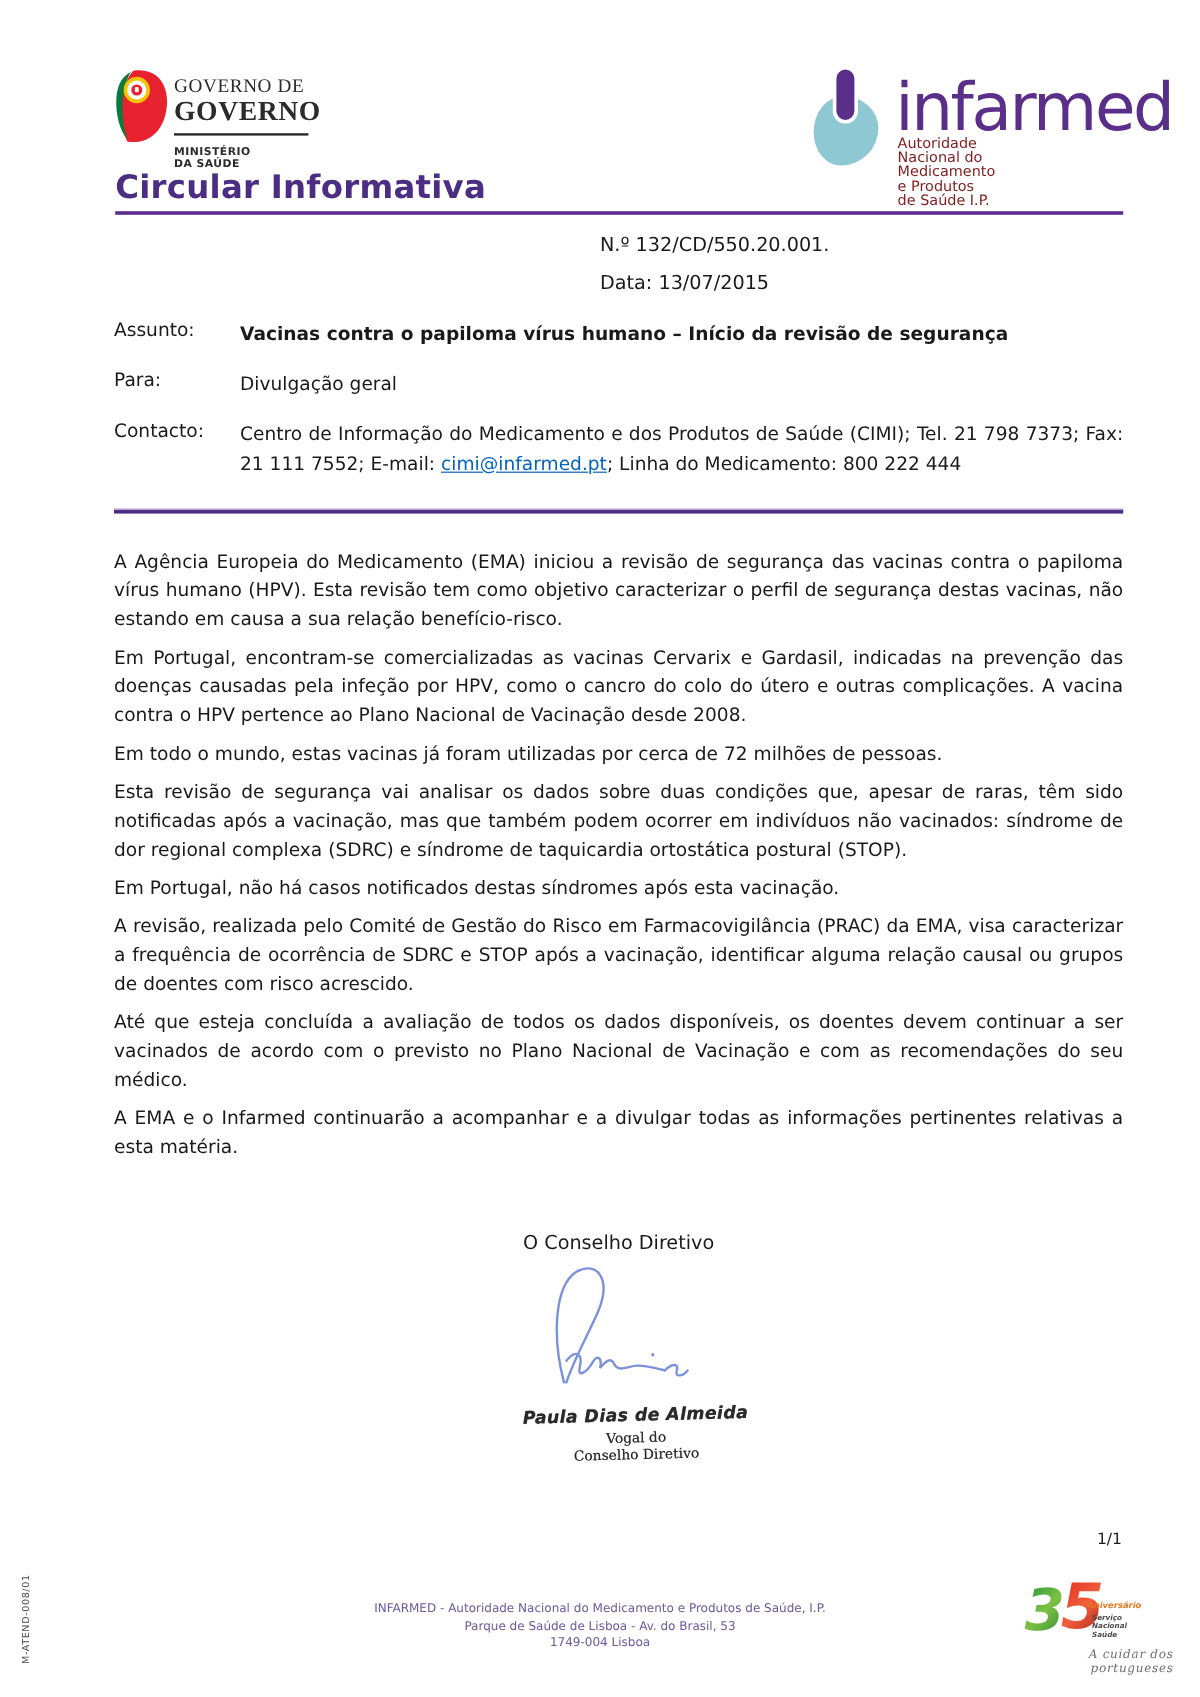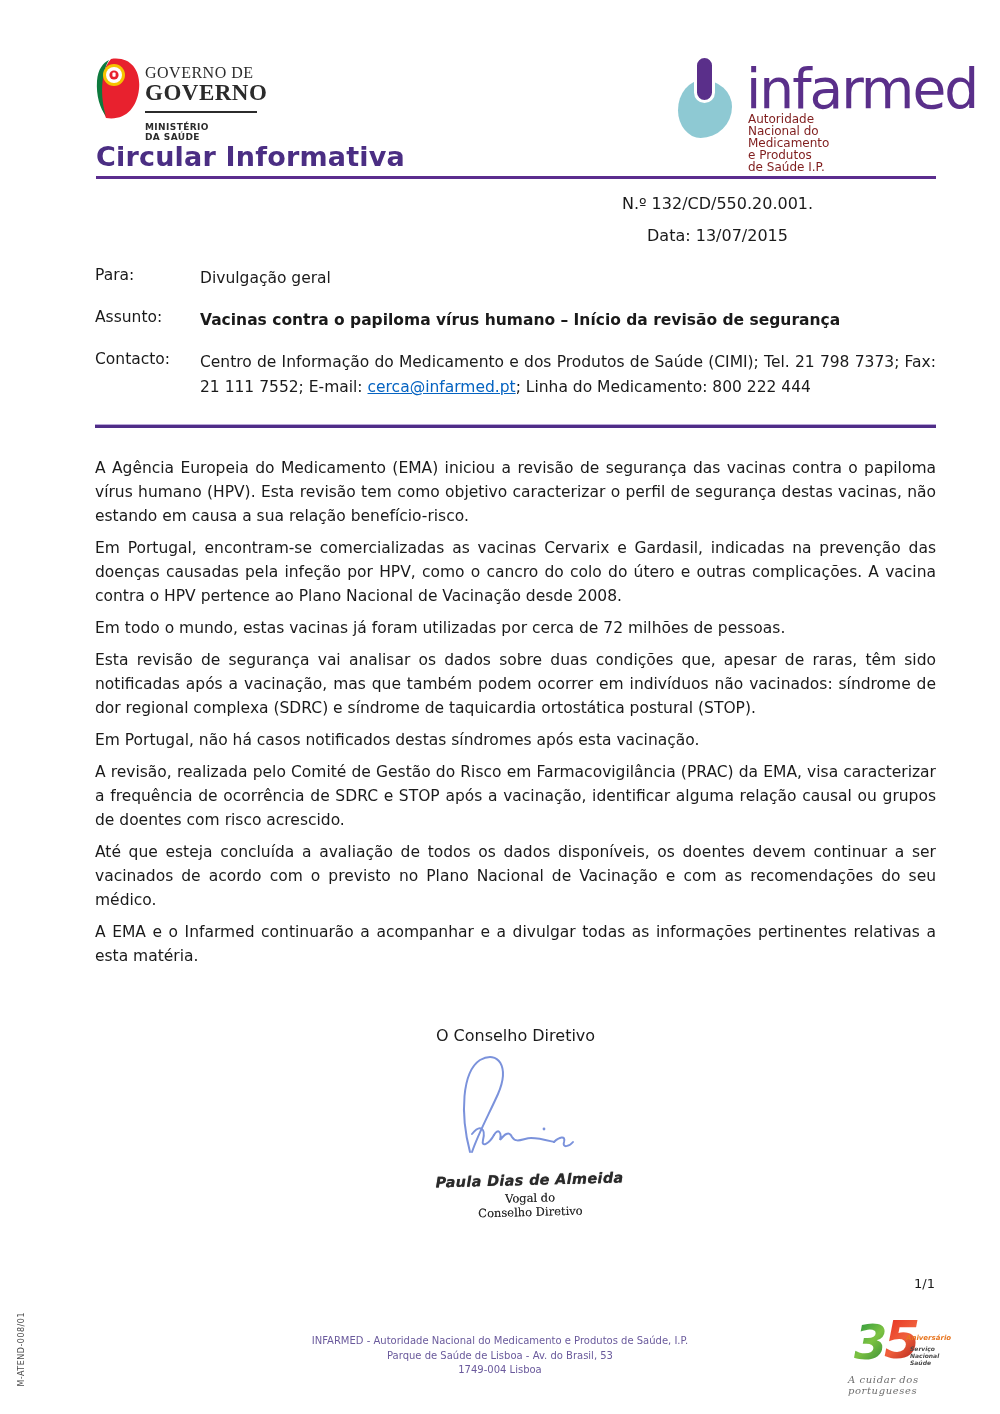--- a/index.html
+++ b/index.html
@@ -25,21 +25,21 @@
   .inf-capsule { position:absolute; left:20px; top:0px; width:21px; height:48px; background:#5a2f8a;
                  border:3px solid #ffffff; border-radius:11px; }
   .inf-word { position:absolute; left:72px; top:2px; font-size:55px; color:#5a2f8a; letter-spacing:-2px;text-align:center; }
   .inf-sub { position:absolute; left:74px; top:58px; font-size:12px; line-height:12px; color:#7f1d1d; }
 
   
   .doc-title { position:absolute; left:96px; top:141px; font-size:27px; font-weight:bold; color:#4b2e83; letter-spacing:0.2px; }
   .title-rule { position:absolute; left:96px; top:176px; width:840px; height:3px; background:#5b2d8e; }
 
   
-  .meta { position:absolute; left:500px; top:188px; width:435px; text-align:center; font-size:16px; line-height:32px; color:#1a1a1a; }
+  .meta { position:absolute; left:500px; top:188px; width:435px; text-align:left; font-size:16px; line-height:32px; color:#1a1a1a; }
 
   
   .fields { position:absolute; left:95px; top:266px; width:841px; font-size:15.5px; }
   .field-row { display:flex; margin-bottom:17px; }
   .field-label { width:105px; flex:0 0 105px; }
   .field-value { flex:1; text-align:justify; line-height:25px; }
   .assunto-value { font-weight:bold; }
   .email-link { color:#0563c1; text-decoration:underline; }
 
   .contact-rule { position:absolute; left:95px; top:424px; width:841px; height:4px;
@@ -68,21 +68,21 @@
   .footer b { font-weight:bold; }
 
   
   .sns { position:absolute; left:848px; top:1312px; width:130px; }
   .sns-3 { position:absolute; left:6px; top:2px; font-size:48px; font-weight:bold; font-style:italic;
            background:linear-gradient(135deg,#0e8a3e,#7dc242,#1f7a34); -webkit-background-clip:text; background-clip:text; color:transparent; }
   .sns-5 { position:absolute; left:36px; top:-2px; font-size:52px; font-weight:bold; font-style:italic;
            background:linear-gradient(135deg,#e32219,#f0603c,#9c1013); -webkit-background-clip:text; background-clip:text; color:transparent; }
   .sns-aniv { position:absolute; left:58px; top:22px; font-size:7px; font-weight:bold; font-style:italic; color:#e87722; }
   .sns-lines { position:absolute; left:62px; top:33px; font-size:6px; line-height:7px; font-weight:bold; font-style:italic; color:#4a4a4a; }
-  .sns-tag { position:absolute; left:0px; top:62px; width:130px; text-align:left;
+  .sns-tag { position:absolute; left:0px; top:62px; width:130px; text-align:right;
              font-family:"DejaVu Serif","Liberation Serif",serif; font-style:italic; font-size:10px; color:#6e6e6e; letter-spacing:0.6px; }
 </style>
 </head>
 <body>
 
 <div class="page">
 
   <div class="gov-logo">
     <svg class="gov-emblem" width="46" height="64" viewBox="0 0 46 64">
       <path d="M15,2 C35,-1 45,14 43,32 C41,51 29,64 10,61 C3,45 1,18 15,2 Z" fill="#e8212e"></path>
@@ -113,30 +113,30 @@
   <div class="doc-title">Circular Informativa</div>
   <div class="title-rule"></div>
 
   <div class="meta">
     <div>N.º 132/CD/550.20.001.</div>
     <div>Data: 13/07/2015</div>
   </div>
 
   <div class="fields">
     <div class="field-row">
+      <div class="field-label">Assunto:</div>
+      <div class="field-value assunto-value">Vacinas contra o papiloma vírus humano – Início da revisão de segurança</div>
+    </div>
+    <div class="field-row">
       <div class="field-label">Para:</div>
       <div class="field-value">Divulgação geral</div>
     </div>
     <div class="field-row">
-      <div class="field-label">Assunto:</div>
-      <div class="field-value assunto-value">Vacinas contra o papiloma vírus humano – Início da revisão de segurança</div>
-    </div>
-    <div class="field-row">
       <div class="field-label">Contacto:</div>
-      <div class="field-value"><span>Centro de Informação do Medicamento e dos Produtos de Saúde (CIMI); Tel. 21 798 7373; Fax: 21 111 7552; E-mail: </span><a href="#" class="email-link">cerca@infarmed.pt</a><span>; Linha do Medicamento: 800 222 444</span></div>
+      <div class="field-value"><span>Centro de Informação do Medicamento e dos Produtos de Saúde (CIMI); Tel. 21 798 7373; Fax: 21 111 7552; E-mail: </span><a href="#" class="email-link">cimi@infarmed.pt</a><span>; Linha do Medicamento: 800 222 444</span></div>
     </div>
   </div>
 
   <div class="contact-rule"></div>
 
   <div class="body-text">
     <p>A Agência Europeia do Medicamento (EMA) iniciou a revisão de segurança das vacinas contra o papiloma vírus humano (HPV). Esta revisão tem como objetivo caracterizar o perfil de segurança destas vacinas, não estando em causa a sua relação benefício-risco.</p>
     <p>Em Portugal, encontram-se comercializadas as vacinas Cervarix e Gardasil, indicadas na prevenção das doenças causadas pela infeção por HPV, como o cancro do colo do útero e outras complicações. A vacina contra o HPV pertence ao Plano Nacional de Vacinação desde 2008.</p>
     <p>Em todo o mundo, estas vacinas já foram utilizadas por cerca de 72 milhões de pessoas.</p>
     <p>Esta revisão de segurança vai analisar os dados sobre duas condições que, apesar de raras, têm sido notificadas após a vacinação, mas que também podem ocorrer em indivíduos não vacinados: síndrome de dor regional complexa (SDRC) e síndrome de taquicardia ortostática postural (STOP).</p>

